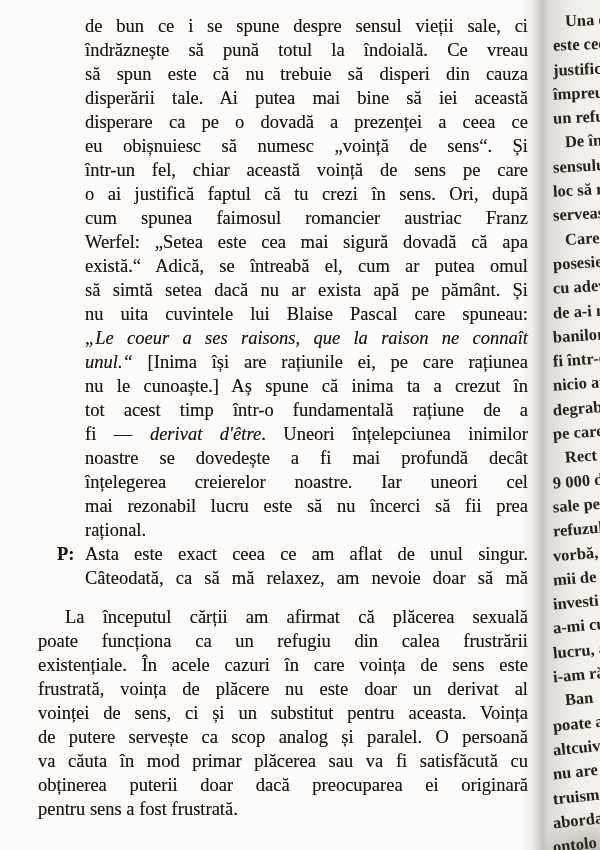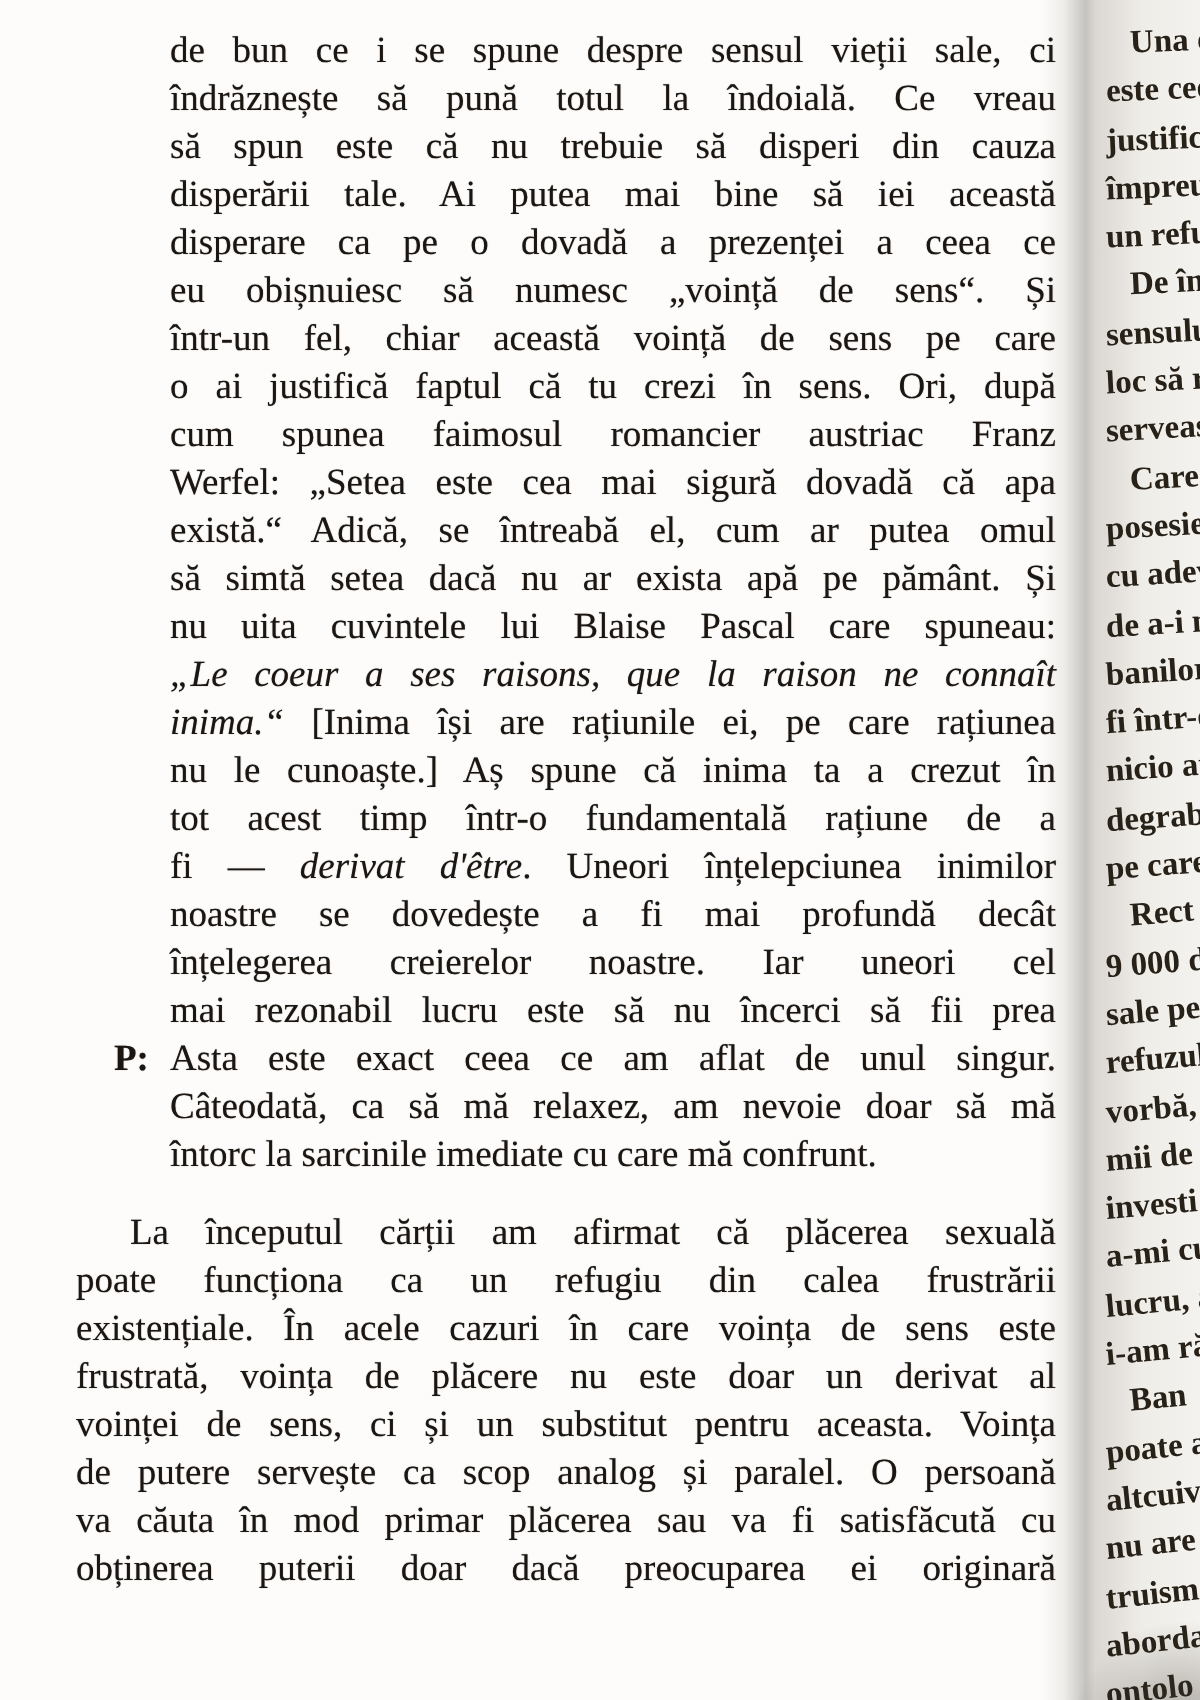--- a/index.html
+++ b/index.html
@@ -74,42 +74,43 @@
         <div class="line"><span>disperare ca pe o dovadă a prezenței a ceea ce</span></div>
         <div class="line"><span>eu obișnuiesc să numesc „voință de sens“. Și</span></div>
         <div class="line"><span>într-un fel, chiar această voință de sens pe care</span></div>
         <div class="line"><span>o ai justifică faptul că tu crezi în sens. Ori, după</span></div>
         <div class="line"><span>cum spunea faimosul romancier austriac Franz</span></div>
         <div class="line"><span>Werfel: „Setea este cea mai sigură dovadă că apa</span></div>
         <div class="line"><span>există.“ Adică, se întreabă el, cum ar putea omul</span></div>
         <div class="line"><span>să simtă setea dacă nu ar exista apă pe pământ. Și</span></div>
         <div class="line"><span>nu uita cuvintele lui Blaise Pascal care spuneau:</span></div>
         <div class="line"><span class="it">„Le coeur a ses raisons, que la raison ne connaît</span></div>
-        <div class="line"><span class="it">inima.“</span><span> [Inima își are rațiunile ei, pe care rațiunea</span></div>
+        <div class="line"><span class="it">unul.“</span><span> [Inima își are rațiunile ei, pe care rațiunea</span></div>
         <div class="line"><span>nu le cunoaște.] Aș spune că inima ta a crezut în</span></div>
         <div class="line"><span>tot acest timp într-o fundamentală rațiune de a</span></div>
         <div class="line"><span>fi — </span><span class="it">derivat d'être</span><span>. Uneori înțelepciunea inimilor</span></div>
         <div class="line"><span>noastre se dovedește a fi mai profundă decât</span></div>
         <div class="line"><span>înțelegerea creierelor noastre. Iar uneori cel</span></div>
         <div class="line"><span>mai rezonabil lucru este să nu încerci să fii prea</span></div>
+        <div class="line end"><span>rațional.</span></div>
       </div>
     <div id="block-p" class="block indented">
         <div class="line"><span class="speaker">P:</span><span>Asta este exact ceea ce am aflat de unul singur.</span></div>
         <div class="line"><span>Câteodată, ca să mă relaxez, am nevoie doar să mă</span></div>
-        <div class="line end"><span>întorc la sarcinile imediate cu care mă confrunt.</span></div>
       </div>
     <div id="block-para" class="block">
         <div class="line ind"><span>La începutul cărții am afirmat că plăcerea sexuală</span></div>
         <div class="line"><span>poate funcționa ca un refugiu din calea frustrării</span></div>
         <div class="line"><span>existențiale. În acele cazuri în care voința de sens este</span></div>
         <div class="line"><span>frustrată, voința de plăcere nu este doar un derivat al</span></div>
         <div class="line"><span>voinței de sens, ci și un substitut pentru aceasta. Voința</span></div>
         <div class="line"><span>de putere servește ca scop analog și paralel. O persoană</span></div>
         <div class="line"><span>va căuta în mod primar plăcerea sau va fi satisfăcută cu</span></div>
         <div class="line"><span>obținerea puterii doar dacă preocuparea ei originară</span></div>
+        <div class="line end"><span>pentru sens a fost frustrată.</span></div>
       </div>
   </div>
 
   <div class="gutter"></div>
 
   <div class="page-right">
     <div id="right-lines" class="right-lines">
         <div class="rline ind" style="transform: rotate(-2.2deg); transform-origin: 0px 50%;">Una d</div>
         <div class="rline" style="transform: rotate(-2.32deg); transform-origin: 0px 50%;">este ceea</div>
         <div class="rline" style="transform: rotate(-2.44deg); transform-origin: 0px 50%;">justifică</div>

